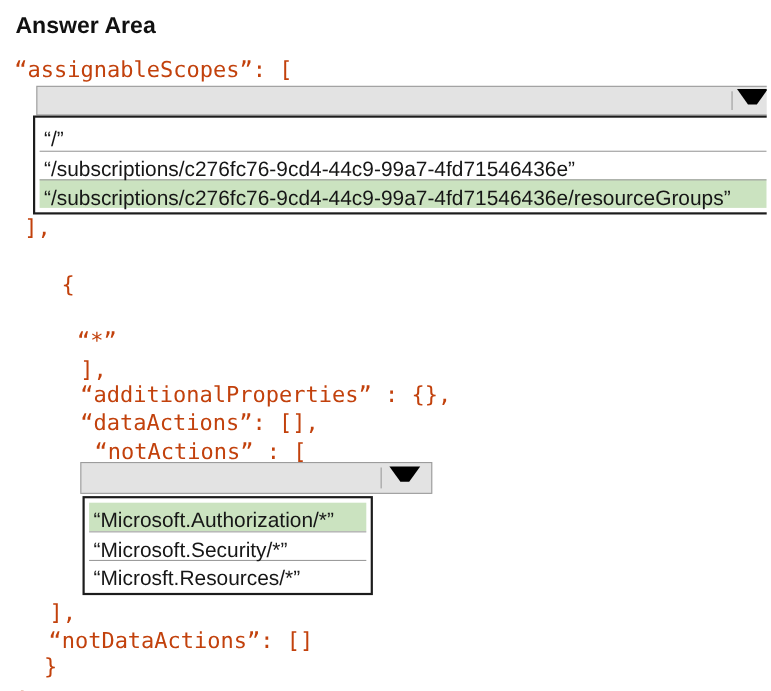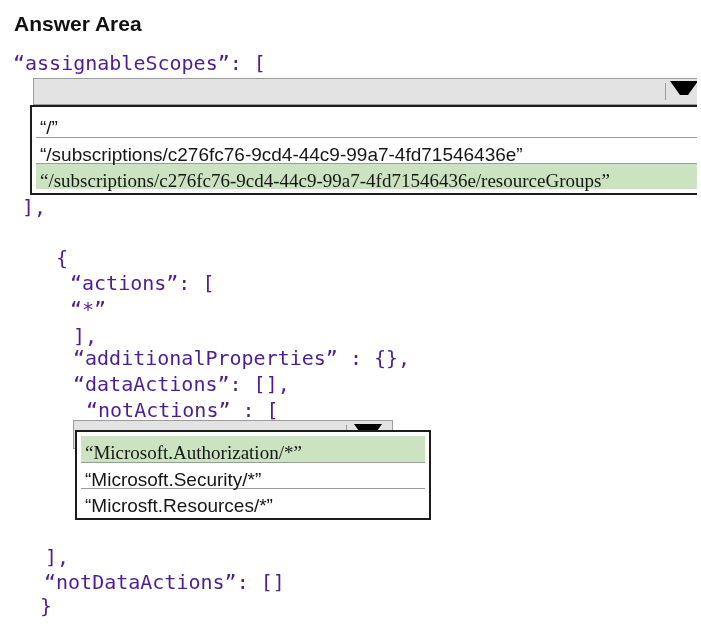--- a/index.html
+++ b/index.html
@@ -13,21 +13,21 @@
     overflow:hidden;
   }
   .page-title {
     position:absolute; left:2px; top:0px;
     font-size:21px; font-weight:bold; color:#111;
     font-family:"Liberation Sans", sans-serif;
   }
   .code-line {
     position:absolute;
     font-family:"DejaVu Sans Mono","Liberation Mono",monospace;
-    font-size:20px; line-height:25px; color:#4c1d95;
+    font-size:20px; line-height:25px; color:#c2410c;
     white-space:pre;
   }
   
   .dd {
     position:absolute;
     background:var(--dropdown-gray,#e3e3e3);
     border:1px solid var(--border-gray,#9c9c9c);
     display:flex; align-items:stretch;
   }
   .dd-value {
@@ -57,33 +57,32 @@
   .option {
     height:26px; line-height:25px;
     font-size:19px;
     padding-left:4px;
     white-space:nowrap;
     background:#fff;
     color:#161616;
     cursor:pointer;
   }
   .option + .option { border-top:1px solid var(--border-gray,#9c9c9c); }
-  .option.selected { background:var(--highlight-green,#cbe3c0);font-family:Liberation Serif, serif; }
+  .option.selected { background:var(--highlight-green,#cbe3c0); }
 </style>
 </head>
 <body>
 
 <div class="screen">
 
   <div class="page-title">Answer Area</div>
 
   <div class="code-line" style="left:1px;top:39px">“assignableScopes”: [</div>
   <div class="code-line" style="left:10px;top:183px">],</div>
   <div class="code-line" style="left:44px;top:234px">{</div>
-  <div class="code-line" style="left:58px;top:259px">“actions”: [</div>
   <div class="code-line" style="left:58px;top:285px">“*”</div>
   <div class="code-line" style="left:61px;top:312px">],</div>
   <div class="code-line" style="left:61px;top:360px">“dataActions”: [],</div>
   <div class="code-line" style="left:61px;top:334px">“additionalProperties” : {},</div>
   <div class="code-line" style="left:74px;top:386px">“notActions” : [</div>
   <div class="code-line" style="left:33px;top:533px">],</div>
   <div class="code-line" style="left:32px;top:558px">“notDataActions”: []</div>
   <div class="code-line" style="left:28px;top:582px">}</div>
   <div class="code-line" style="left:2px;top:600px">,</div>
 
@@ -100,19 +99,19 @@
     <div class="option selected">“/subscriptions/c276fc76-9cd4-44c9-99a7-4fd71546436e/resourceGroups”</div>
   </div>
 
   <div class="dd" style="left:65px;top:412px;width:320px;height:29px">
     <div class="dd-value"></div>
     <div class="dd-btn w42">
       <span class="arrow"></span>
     </div>
   </div>
 
-  <div class="listbox" style="left:67px;top:422px;width:356px">
+  <div class="listbox" style="left:67px;top:443px;width:264px">
     <div class="option selected">“Microsoft.Authorization/*”</div>
     <div class="option">“Microsoft.Security/*”</div>
     <div class="option">“Microsft.Resources/*”</div>
   </div>
 
 </div>
 
 </body></html>

